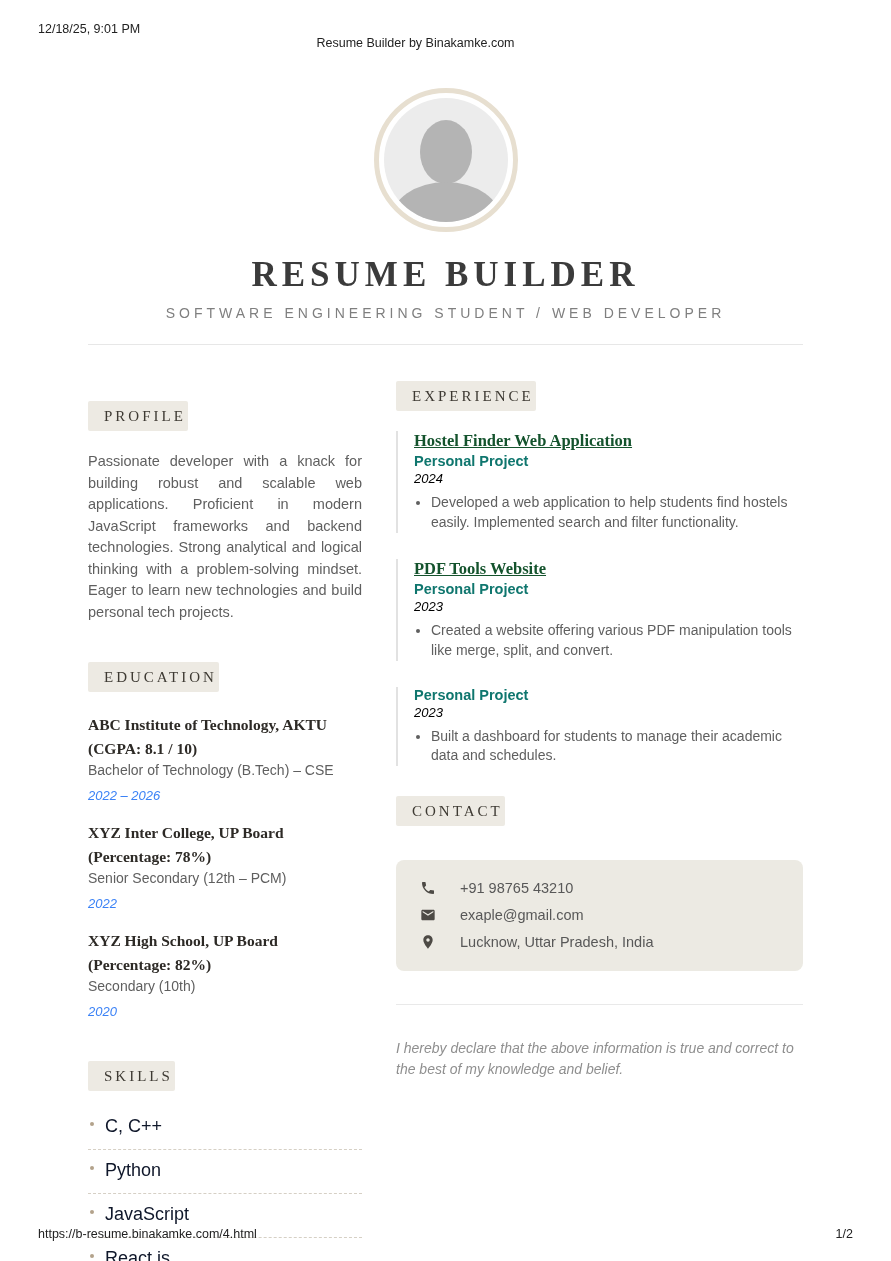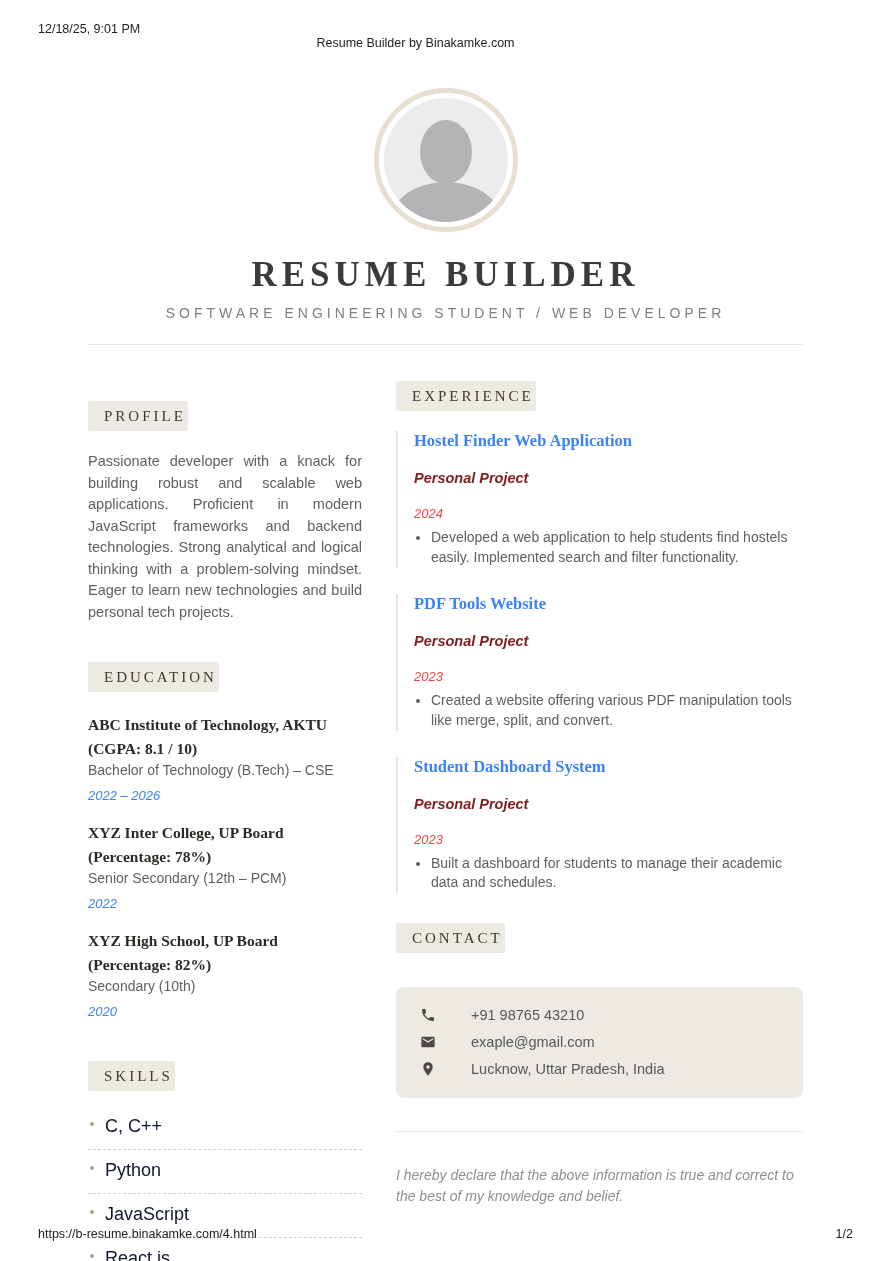--- a/index.html
+++ b/index.html
@@ -173,34 +173,34 @@
   .exp-list { margin-top: 20px; }
   .exp-item {
     border-left: 2px solid #e2e2e2;
     padding-left: 16px;
     margin-bottom: 26px;
   }
   .exp-title {
     font-family: "Liberation Serif", serif;
     font-weight: 700;
     font-size: 16.5px;
-    color: #3b82f6;
+    color: #14532d;
+    text-decoration: underline;
   }
   .exp-sub {
-    margin-top: 19px;
+    margin-top: 2px;
     font-size: 14.5px;
     font-weight: 700;
-    color: #7f1d1d;
-    font-style: italic;
+    color: #0f766e;
   }
   .exp-period {
-    margin-top: 20px;
+    margin-top: 2px;
     font-style: italic;
     font-size: 13px;
-    color: #ef4444;
+    color: #000000;
   }
   .exp-bullets {
     margin-top: 7px;
     padding-left: 17px;
     list-style: disc;
   }
   .exp-bullets li {
     font-size: 14px;
     line-height: 1.42;
     color: #5f5f5f;
@@ -209,21 +209,21 @@
   .contact-section { margin-top: 30px; }
   .contact-box {
     margin-top: 34px;
     background: #eceae3;
     border-radius: 8px;
     padding: 20px 24px 21px 24px;
   }
   .contact-row {
     display: flex;
     align-items: center;
-    gap: 35px;
+    gap: 24px;
     margin-bottom: 11px;
   }
   .contact-row:last-child { margin-bottom: 0; }
   .contact-row svg { flex: 0 0 auto; display: block; }
   .contact-value { font-size: 14.5px; color: #585858; }
 
   .declaration {
     margin-top: 33px;
     border-top: 1px solid #e9e9e9;
     padding-top: 33px;
@@ -313,21 +313,20 @@
           </div>
           <div class="exp-item">
             <div class="exp-title">PDF Tools Website</div>
             <div class="exp-sub">Personal Project</div>
             <div class="exp-period">2023</div>
             <ul class="exp-bullets">
                 <li>Created a website offering various PDF manipulation tools like merge, split, and convert.</li>
               </ul>
           </div>
           <div class="exp-item">
-            <div class="exp-title">Student Dashboard System</div>
             <div class="exp-sub">Personal Project</div>
             <div class="exp-period">2023</div>
             <ul class="exp-bullets">
                 <li>Built a dashboard for students to manage their academic data and schedules.</li>
               </ul>
           </div>
         </div>
       </div>
 
       <div class="contact-section">

